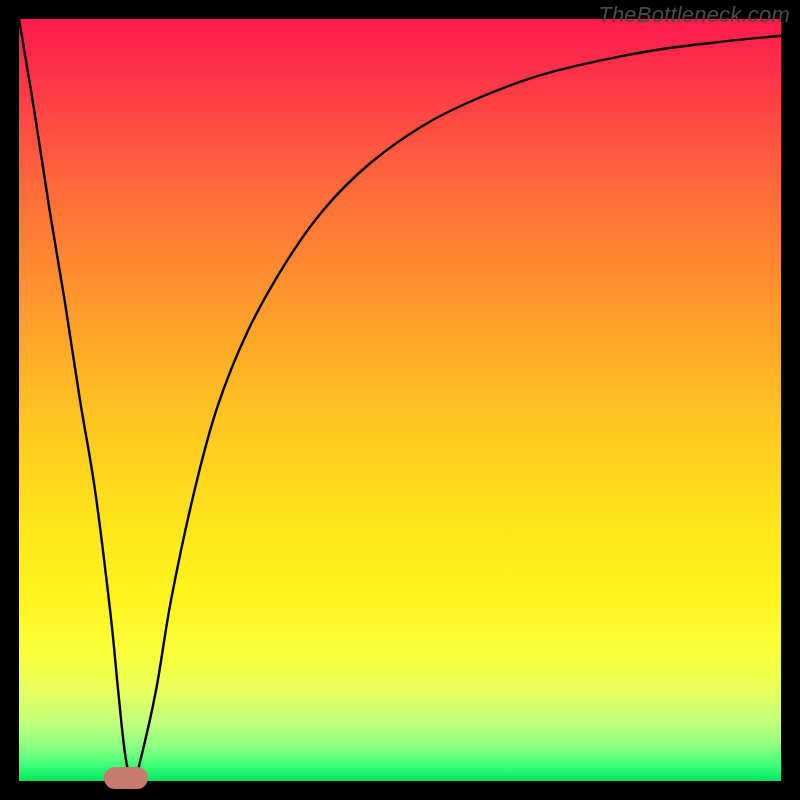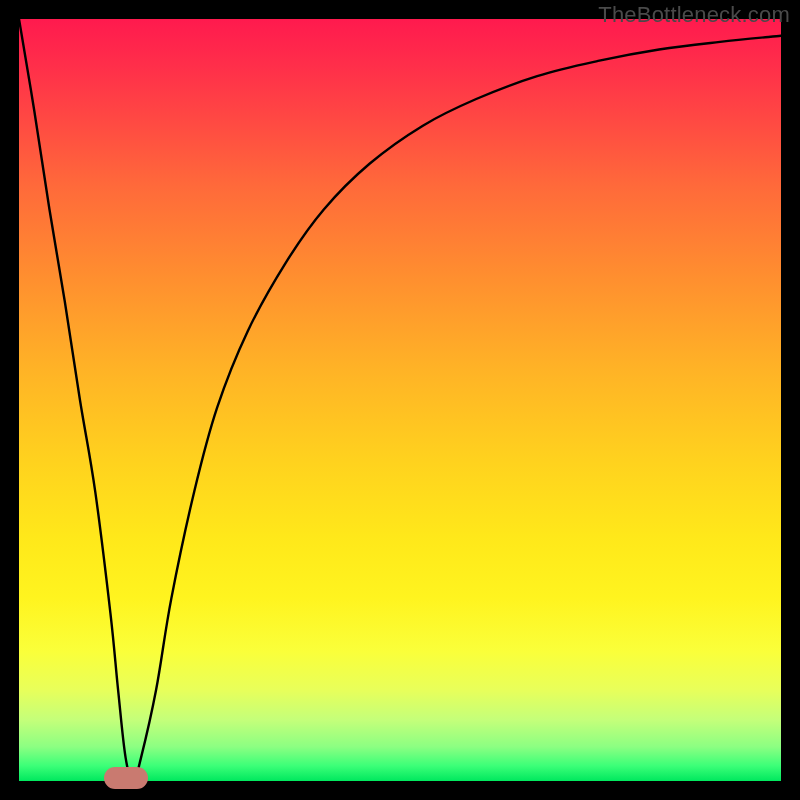--- a/index.html
+++ b/index.html
@@ -9,20 +9,21 @@
     height: 800px;
     background: #000;
     overflow: hidden;
     font-family: Arial, Helvetica, sans-serif;
   }
   .frame {
     position: relative;
     width: 800px;
     height: 800px;
     background: #000;
+    font-style: italic;
   }
   .watermark {
     position: absolute;
     top: 2px;
     right: 10px;
     color: #4a4a4a;
     font-size: 22px;
     font-weight: 500;
     letter-spacing: 0.2px;
     z-index: 5;

